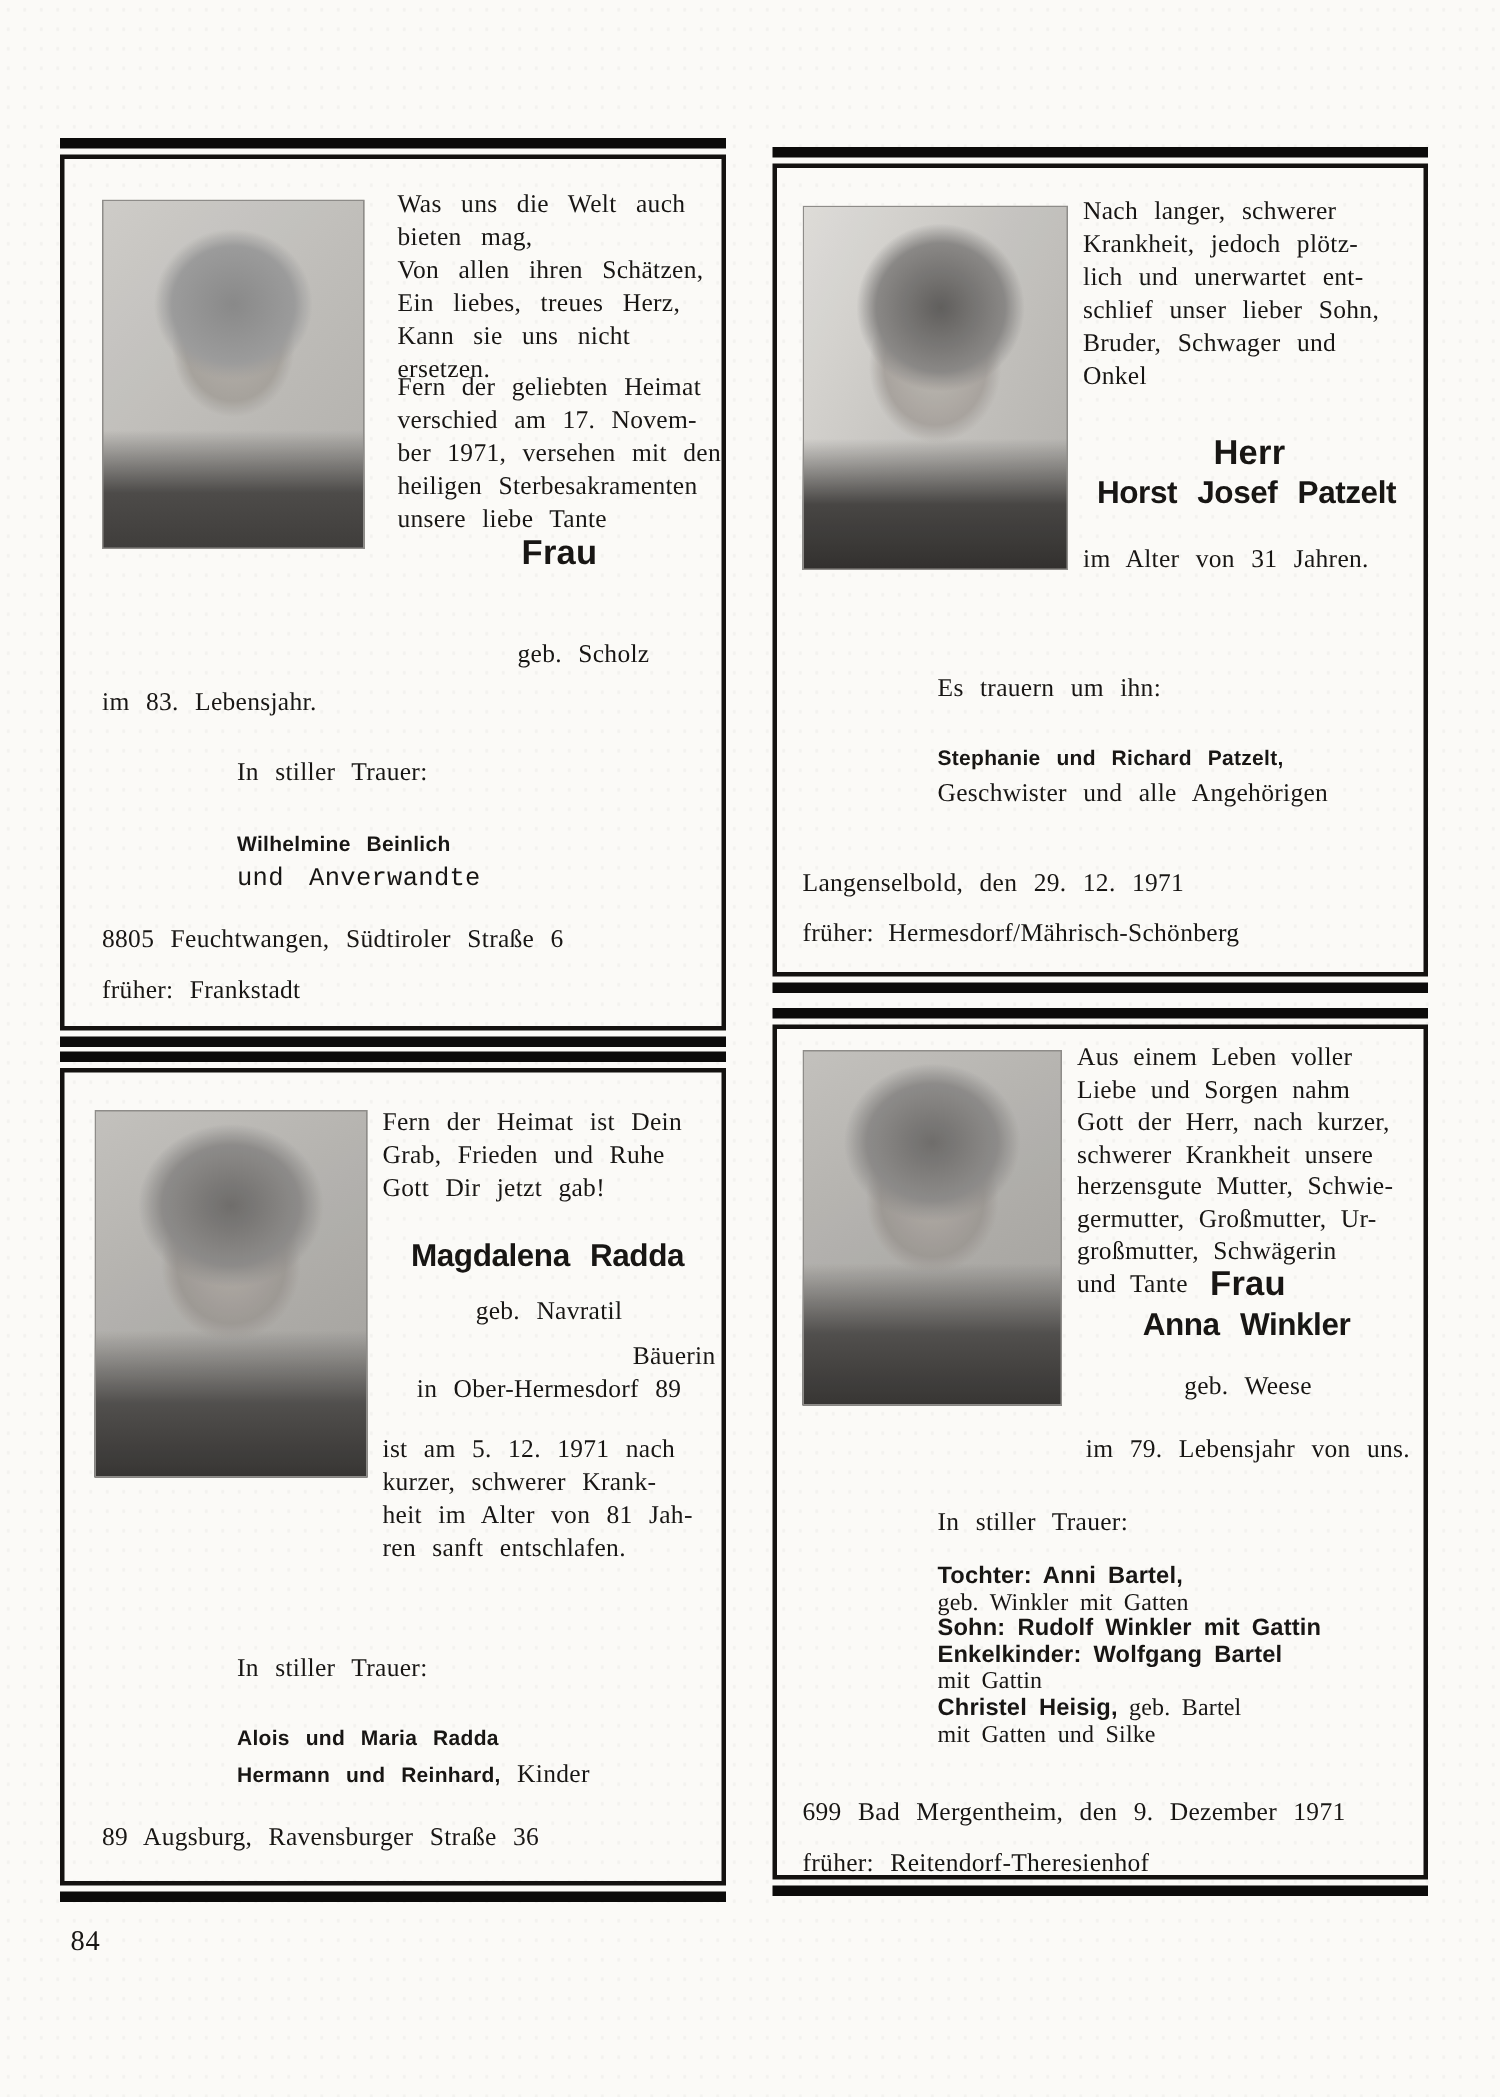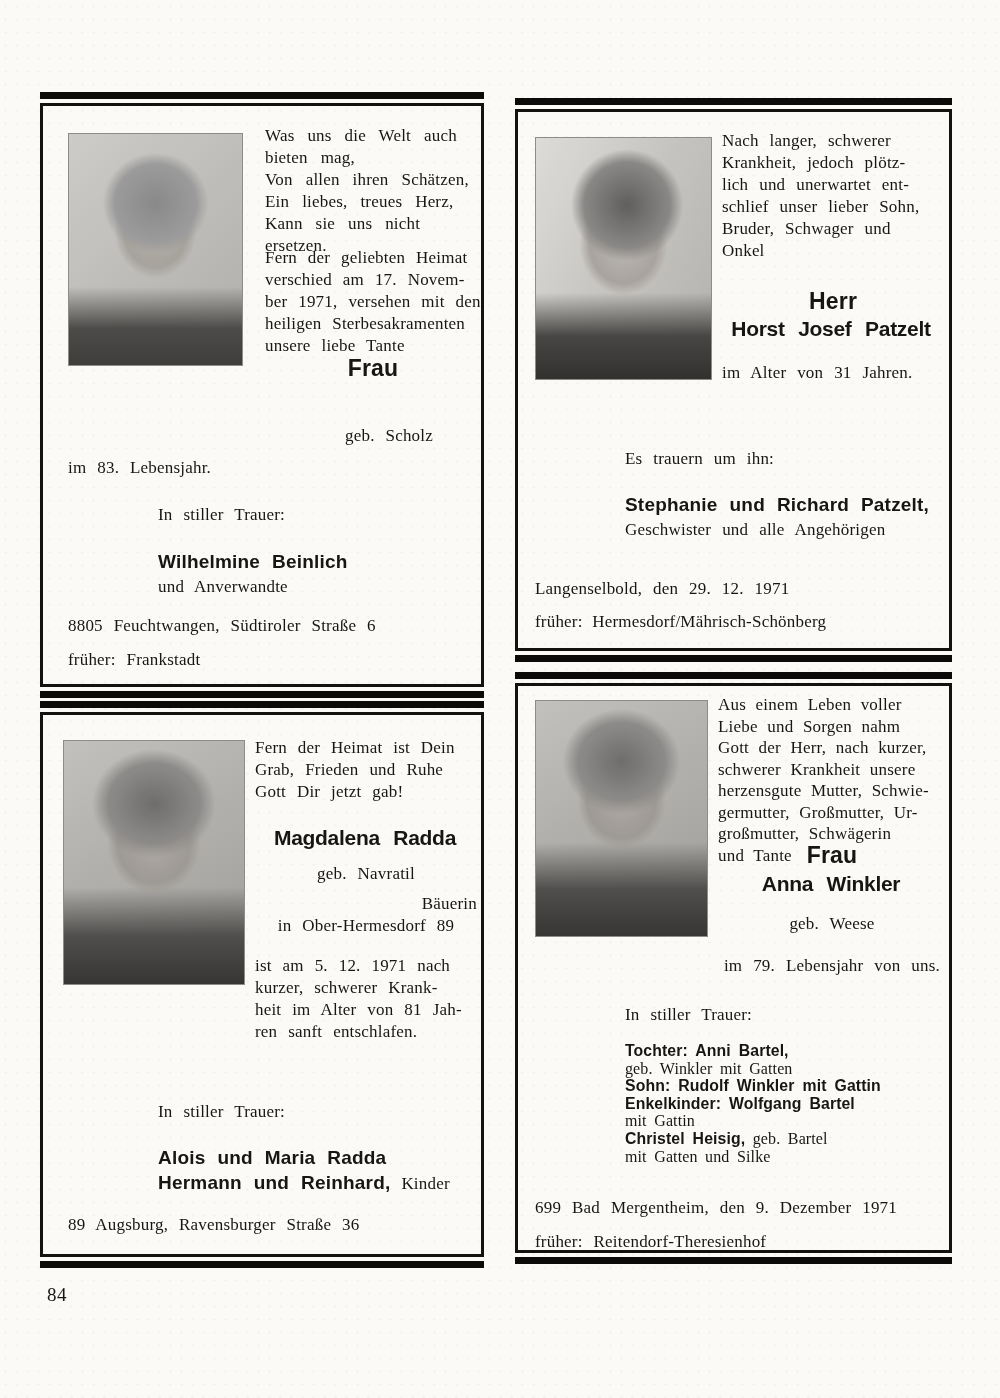--- a/index.html
+++ b/index.html
@@ -46,21 +46,21 @@
       linear-gradient(to top, #33312f 0%, #4e4c4a 20%, transparent 40%),
       linear-gradient(150deg, #c6c4c0 0%, #b0aeaa 55%, #a09e9a 100%);
   }
   .txt { position:absolute; font-size:17px; line-height:22px; letter-spacing:.2px; word-spacing:.38em; }
   .pre { white-space:pre-line; }
   .center { text-align:center; }
   .right { text-align:right; }
   .title-line { font-family:"Liberation Sans", sans-serif; font-weight:bold; font-size:23px; line-height:26px; letter-spacing:.2px; }
   .name-line  { font-family:"Liberation Sans", sans-serif; font-weight:bold; font-size:21px; line-height:28px; letter-spacing:-.3px; }
   .m-line { font-size:17px; line-height:23px; }
-  .m-line .b { font-family:"Liberation Sans", sans-serif; font-weight:bold; font-size:19px; }
+  .m-line .b { font-family:"Liberation Sans", sans-serif; font-weight:bold; font-size:14px; }
   .tight .m-line { font-size:16px; line-height:17.6px; letter-spacing:.1px; word-spacing:.22em; }
   .tight .m-line .b { font-size:15.8px; }
   #page-num { position:absolute; left:47px; top:1284px; font-size:19px; letter-spacing:.5px; }
 </style>
 </head>
 <body>
 
 <div id="page">
 
   <section class="notice" style="left:40px; top:92px; width:444px; height:606px;">
@@ -77,21 +77,21 @@
 ber 1971, versehen mit den
 heiligen Sterbesakramenten
 unsere liebe Tante</div>
     <div class="txt title-line center" style="left:225px; top:256px; width:216px;">Frau</div>
     <div class="txt center" style="left:241px; top:326px; width:216px;">geb. Scholz</div>
     <div class="txt" style="left:28px; top:358px; width:250px;">im 83. Lebensjahr.</div>
     <div class="txt" style="left:118px; top:405px; width:250px;">In stiller Trauer:</div>
     <div class="txt m-line" style="left:118px; top:451px; width:300px;">
       <span class="b">Wilhelmine Beinlich</span><span></span>
     </div>
-    <div class="txt m-line" style="left:118px; top:475px; width:300px;">
+    <div class="txt m-line" style="left:118px; top:475px; width:300px;font-family:Liberation Mono, monospace;">
       <span class="b"></span><span>und Anverwandte</span>
     </div>
     <div class="txt" style="left:28px; top:516px; width:400px;">8805 Feuchtwangen, Südtiroler Straße 6</div>
     <div class="txt" style="left:28px; top:550px; width:400px;">früher: Frankstadt</div>
   </section>
 
   <section class="notice" style="left:515px; top:98px; width:437px; height:564px;">
     <div class="frame"></div>
     <div class="photo variant-man" style="left:20px; top:32px; width:177px; height:243px;"></div>
     <div class="txt pre" style="left:207px; top:25px; width:222px;">Nach langer, schwerer

